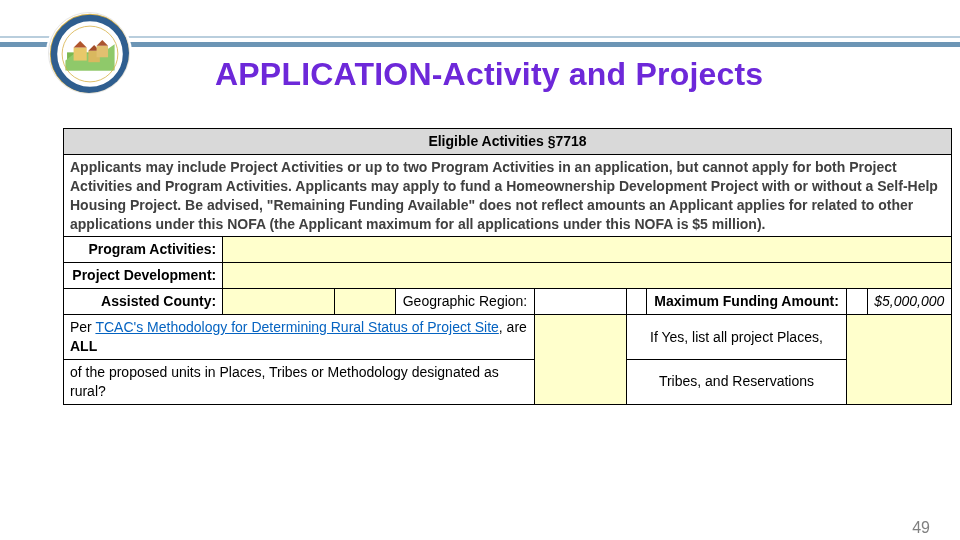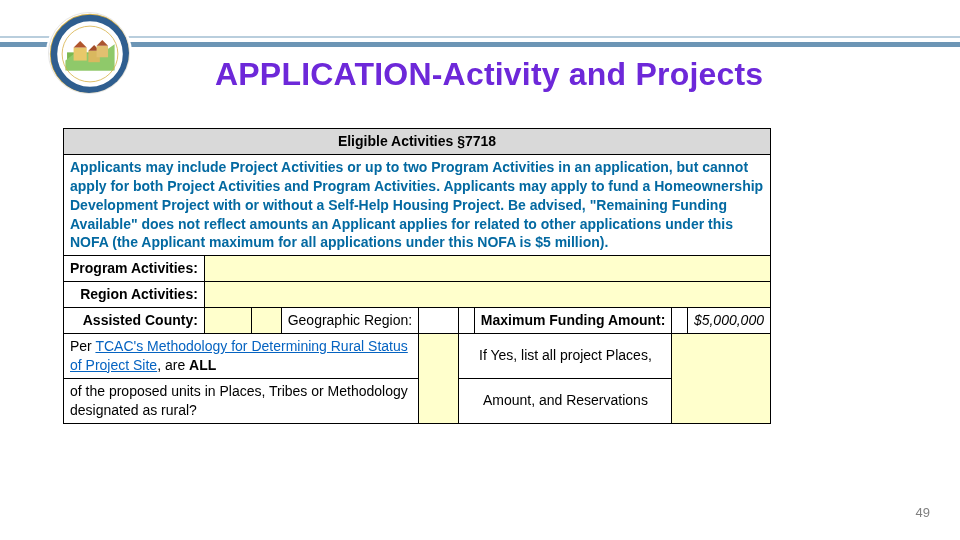--- a/index.html
+++ b/index.html
@@ -29,51 +29,51 @@
     overflow:hidden;
   }
 
   .title {
     position:absolute; left:215px; top:56px;
     font-size:32px; font-weight:700; color:#6d28d9;
     letter-spacing:0.2px;
   }
 
   .form-wrap {
-    position:absolute; left:63px; top:128px; width:708px;
+    position:absolute; left:63px; top:128px; width:889px;
     font-family: "Arial Narrow", Arial, Helvetica, sans-serif;
   }
   table.form {
     width:100%;
     border-collapse:collapse;
     font-size:14px;
   }
   table.form td, table.form th {
     border:1px solid #000;
     padding:3px 6px;
     vertical-align:middle;
     font-stretch: condensed;
     line-height:1.35;
   }
   .hdr {
     background:#d9d9d9;
     text-align:center;
     font-weight:700;
     color:#000;
   }
-  .redtext { color:#0369a1; font-weight:700; }
+  .redtext { color:#404040; font-weight:700; }
   .lbl { font-weight:700;text-align:right; }
   .yellow { background:#ffffcc; }
   .nowrap { white-space:nowrap; }
   .right { text-align:center; }
   .link { color:#0563c1; text-decoration:underline; }
 
   .pagenum {
-    position:absolute; right:30px; bottom:20px;
-    font-size:13px; color:#808080;margin-top:41px;
+    position:absolute; right:30px; bottom:3px;
+    font-size:16px; color:#808080;margin-top:41px;
   }
 </style>
 </head>
 <body>
 
 <div class="rule-band">
   <div class="thin"></div>
   <div class="thick"></div>
 </div>
 
@@ -102,21 +102,21 @@
       <td colspan="9" class="hdr">Eligible Activities §7718</td>
     </tr>
     <tr>
       <td colspan="9" class="redtext">Applicants may include Project Activities or up to two Program Activities in an application, but cannot apply for both Project Activities and Program Activities. Applicants may apply to fund a Homeownership Development Project with or without a Self-Help Housing Project. Be advised, "Remaining Funding Available" does not reflect amounts an Applicant applies for related to other applications under this NOFA (the Applicant maximum for all applications under this NOFA is $5 million).</td>
     </tr>
     <tr>
       <td class="lbl nowrap" style="width:120px;">Program Activities:</td>
       <td colspan="8" class="yellow"></td>
     </tr>
     <tr>
-      <td class="lbl nowrap">Region Activities:</td>
+      <td class="lbl nowrap">Project Development:</td>
       <td colspan="8" class="yellow"></td>
     </tr>
     <tr>
       <td class="lbl nowrap">Assisted County:</td>
       <td class="yellow" style="width:110px;"></td>
       <td class="yellow" style="width:60px;"></td>
       <td class="nowrap right" style="width:110px;">Geographic Region:</td>
       <td style="width:90px;"></td>
       <td style="width:20px;"></td>
       <td class="lbl nowrap right" style="width:165px;">Maximum Funding Amount:</td>
@@ -126,19 +126,19 @@
     <tr>
       <td colspan="4">
         <span>Per </span><span class="link">TCAC's Methodology for Determining Rural Status of Project Site</span><span>, are </span><b>ALL</b>
       </td>
       <td class="yellow" rowspan="2"></td>
       <td colspan="2" class="right nowrap">If Yes, list all project Places,</td>
       <td colspan="2" rowspan="2" class="yellow"></td>
     </tr>
     <tr>
       <td colspan="4">of the proposed units in Places, Tribes or Methodology designated as rural?</td>
-      <td colspan="2" class="right nowrap">Amount, and Reservations</td>
+      <td colspan="2" class="right nowrap">Tribes, and Reservations</td>
     </tr>
   </tbody>
     </table>
 </div>
 
 <div class="pagenum">49</div>
 
 </body></html>

